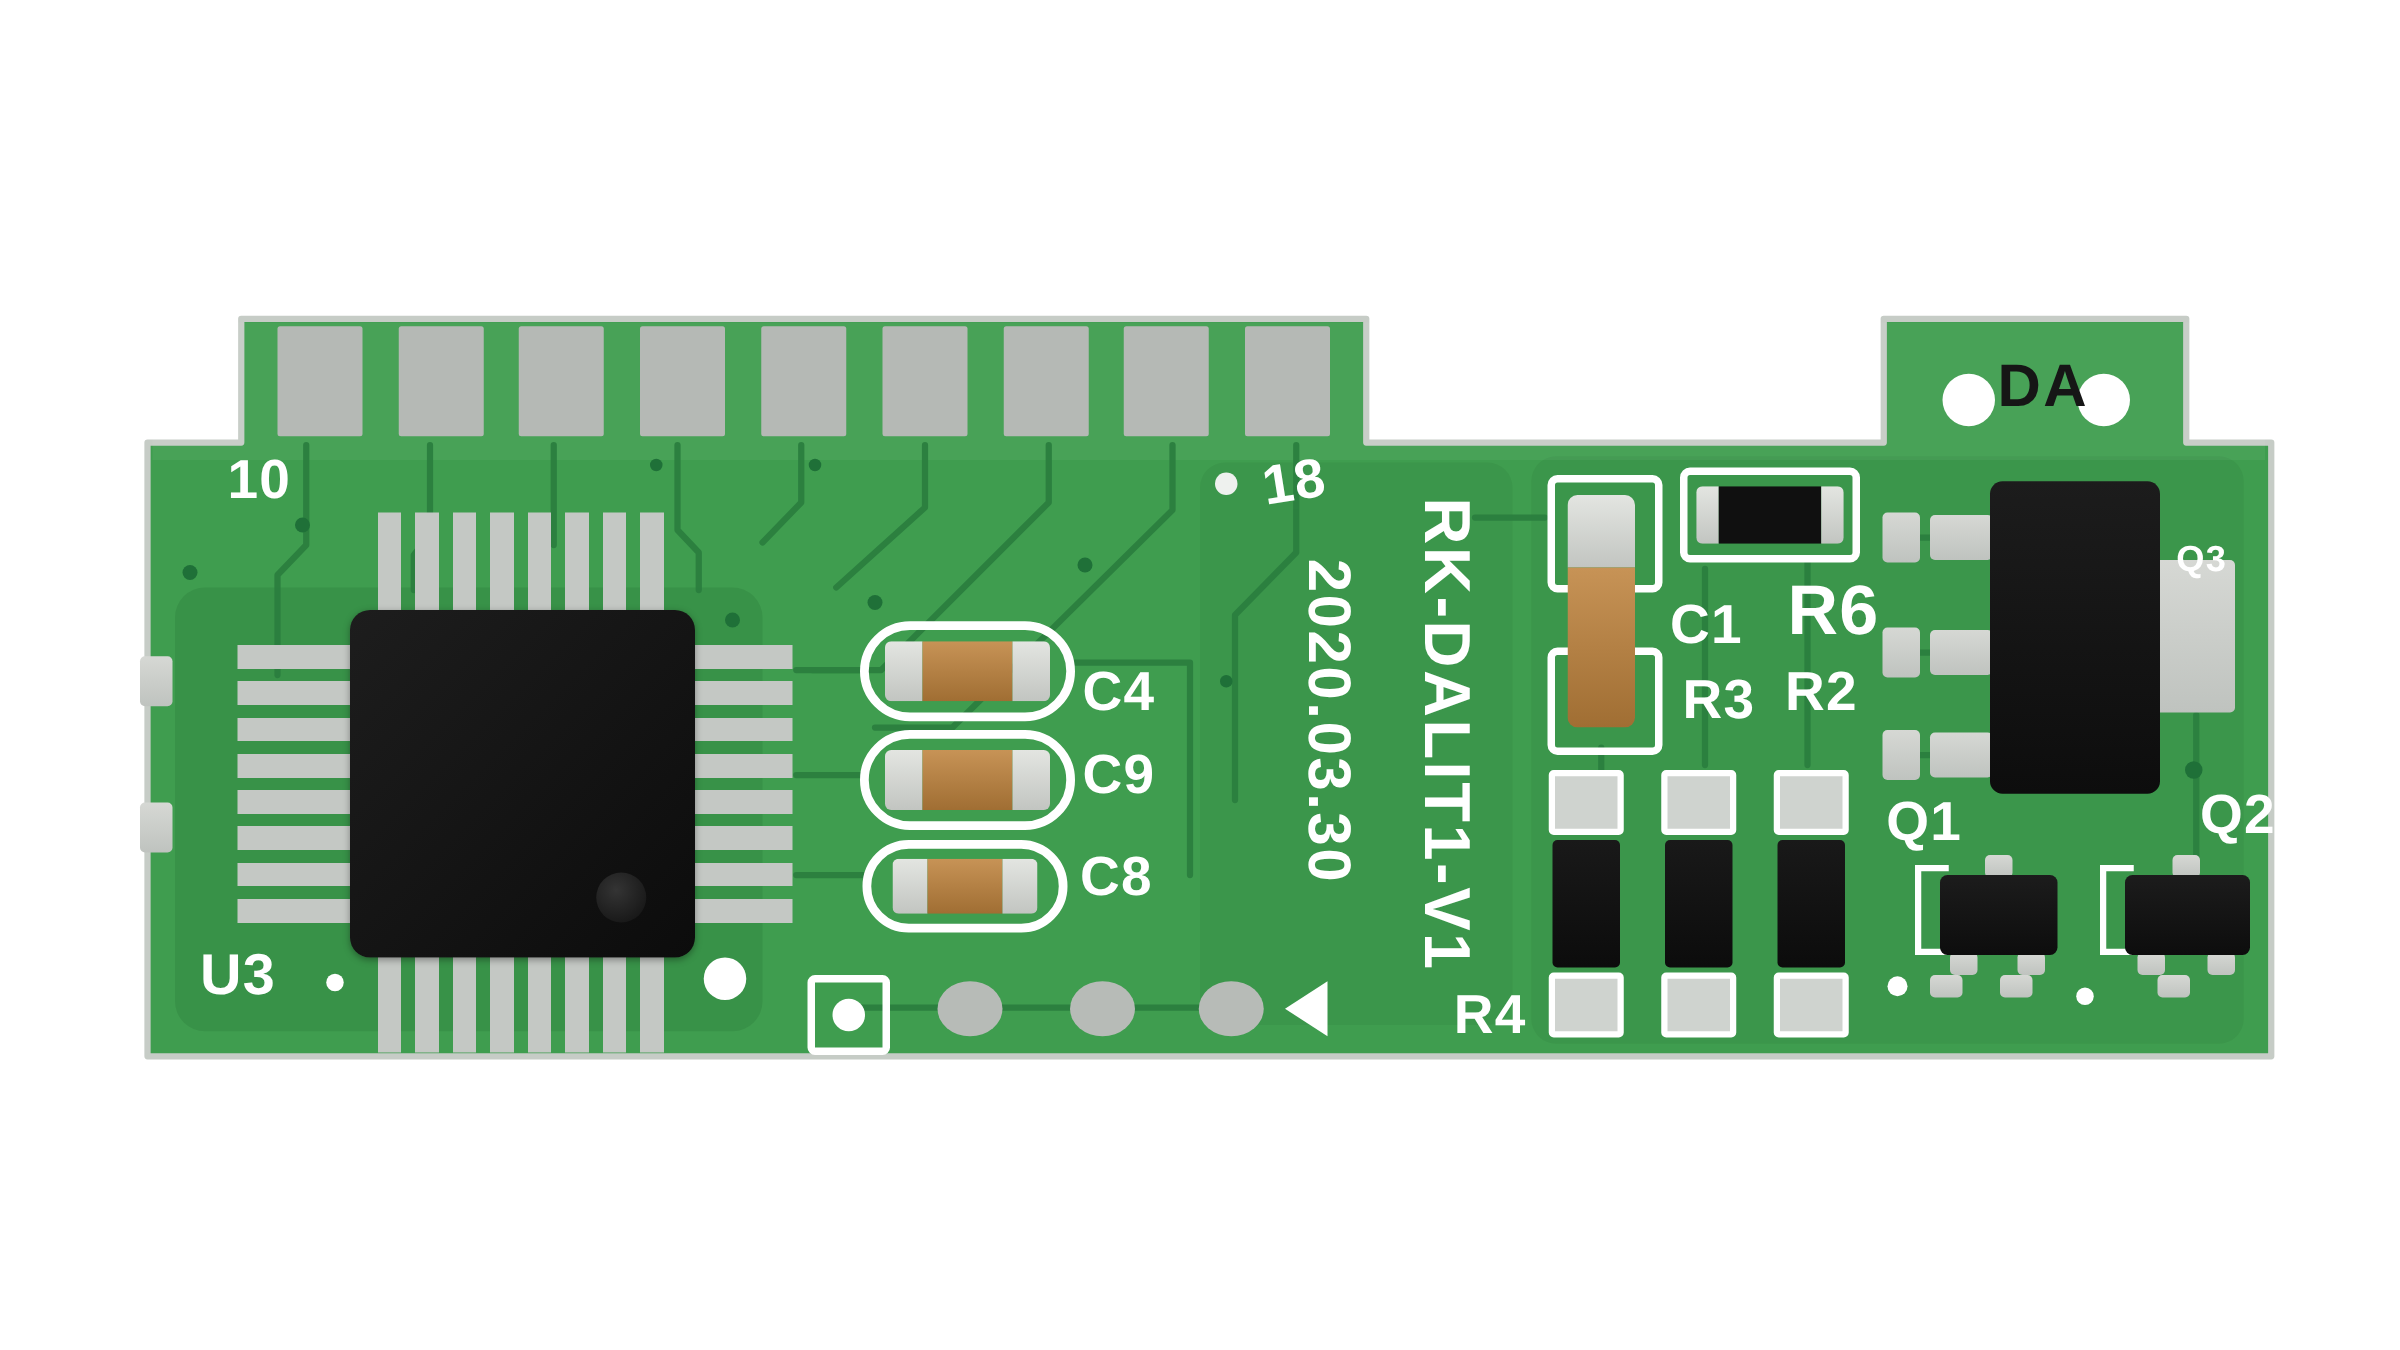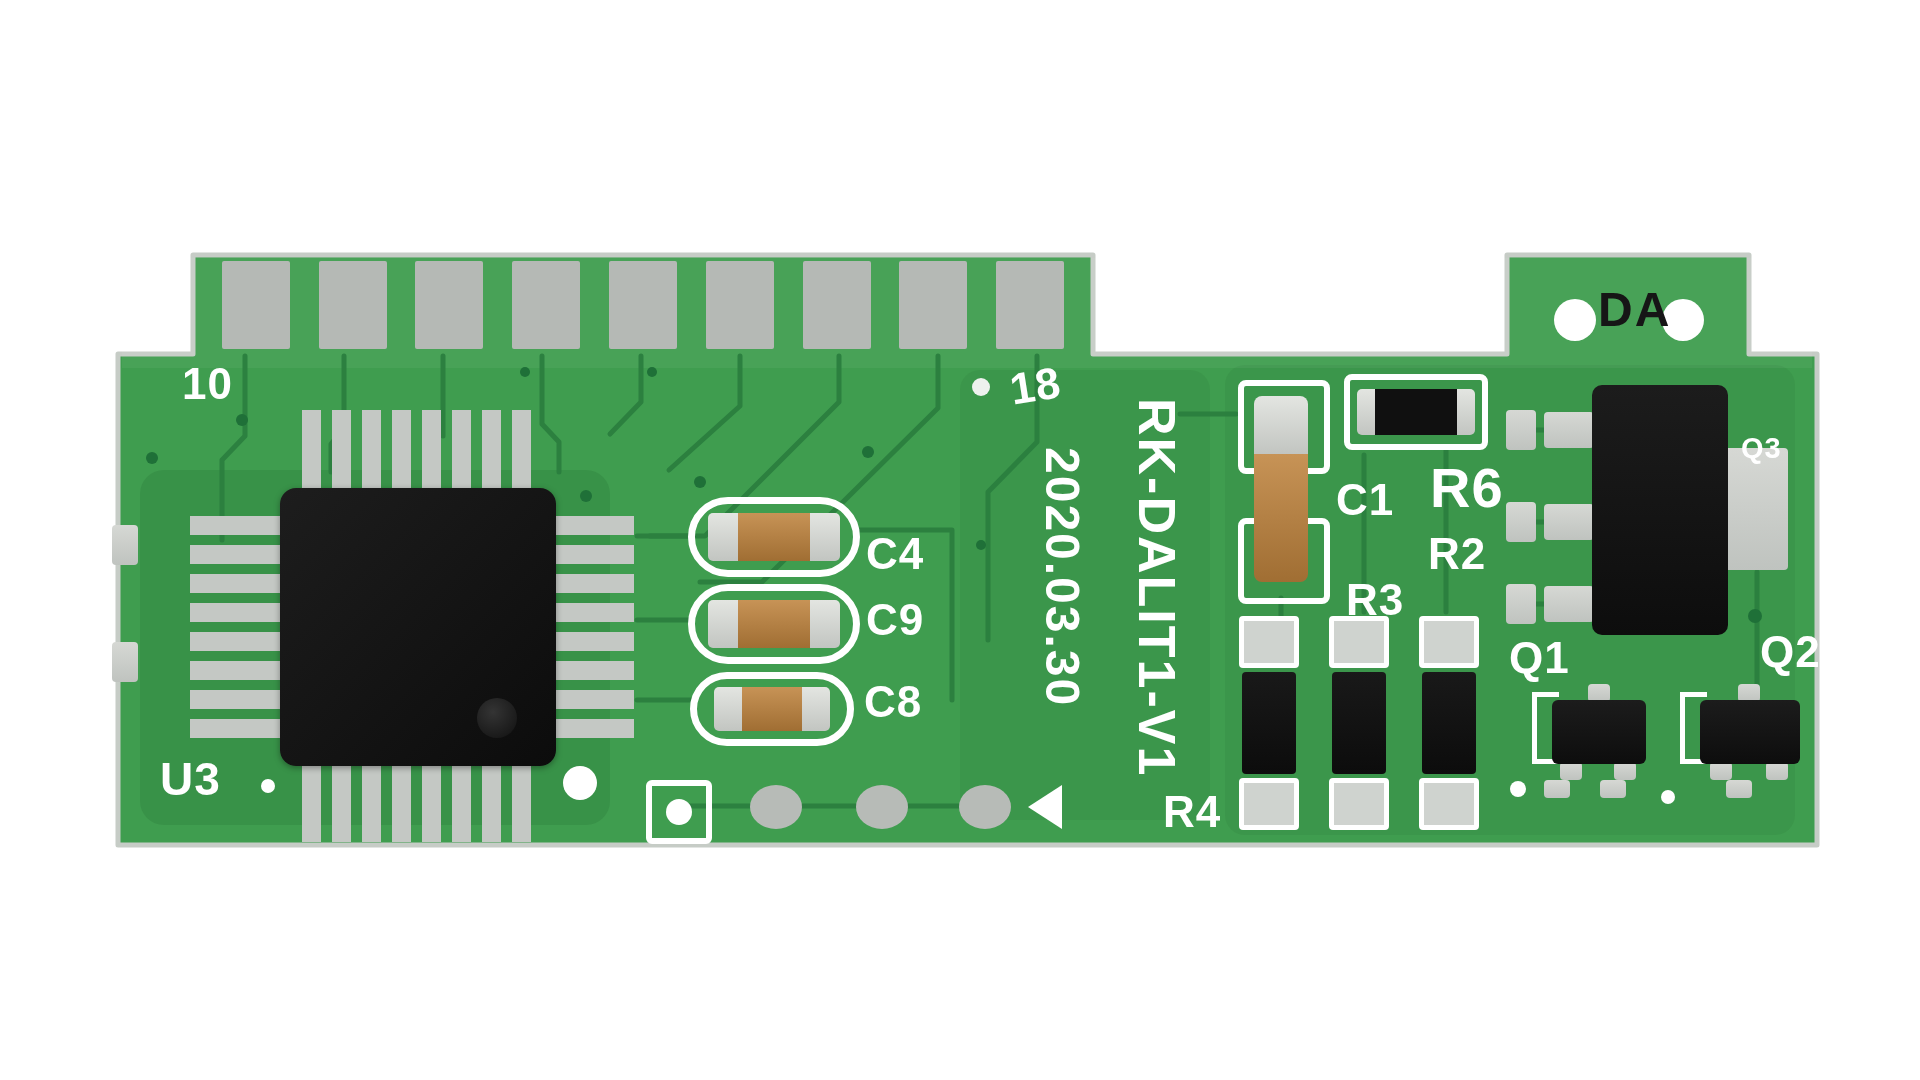--- a/index.html
+++ b/index.html
@@ -189,21 +189,21 @@
 
 <div class="silk-box" style="left:1344px;top:374px;width:132px;height:64px;display:flex;align-items:center;justify-content:center;">
   <div class="cap-body">
     <div class="cap-end" style="width:18px;height:46px;"></div>
     <div style="width:82px;height:46px;background:#101010;"></div>
     <div class="cap-end" style="width:18px;height:46px;"></div>
   </div>
 </div>
 <div class="label" style="left:1430px;top:460px;font-size:56px;">R6</div>
 
-<div class="label" style="left:1346px;top:578px;font-size:44px;">R3</div>
+<div class="label" style="left:1346px;top:538px;font-size:44px;">R3</div>
 <div class="label" style="left:1428px;top:532px;font-size:44px;">R2</div>
 <div class="label" style="left:1163px;top:790px;font-size:44px;">R4</div>
 
 <div class="rescol" style="left:1236px;top:616px;">
   <div class="res-pad"></div>
   <div class="res-body"></div>
   <div class="res-pad"></div>
 </div>
 <div class="rescol" style="left:1326px;top:616px;">
   <div class="res-pad"></div>

